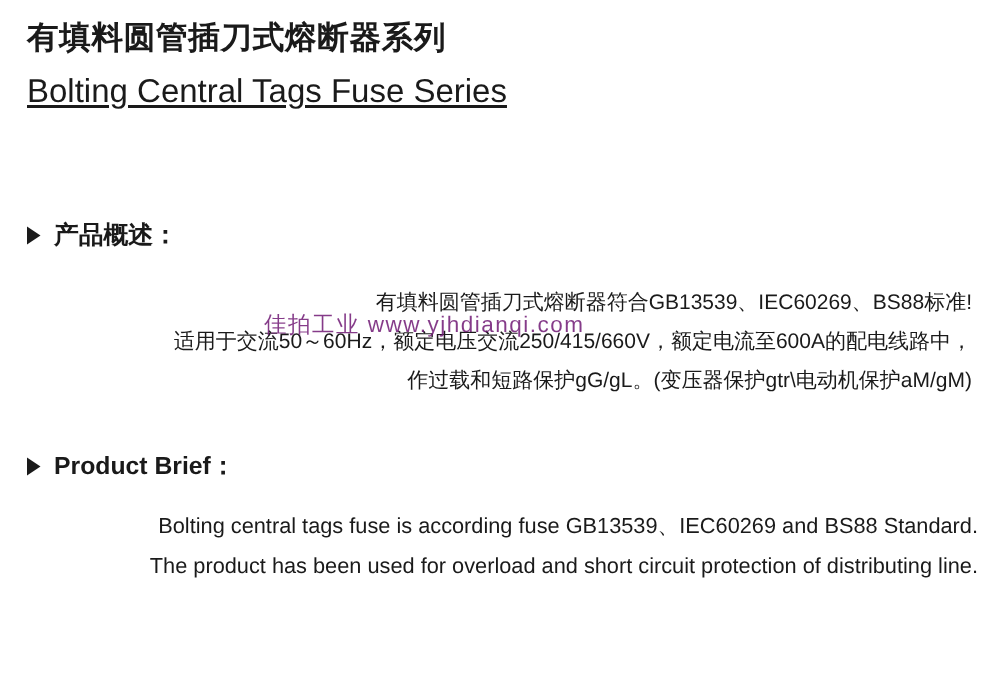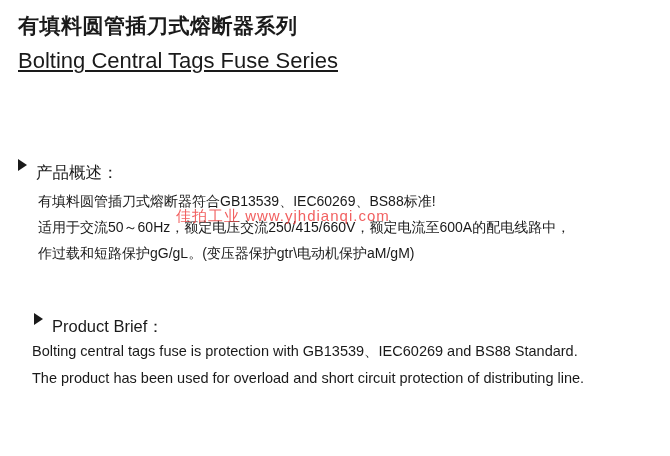--- a/index.html
+++ b/index.html
@@ -61,57 +61,56 @@
     width: 0;
     height: 0;
     border-top: 6px solid transparent;
     border-bottom: 6px solid transparent;
     border-left: 9px solid #1a1a1a;
     display: inline-block;
     flex: 0 0 auto;
   }
   .heading-text {
     font-size: 16.5px;
-    font-weight: normal;
+    font-weight: bold;
     color: #1a1a1a;
     white-space: nowrap;
-    margin-top: 16px;
   }
 
   #sec-cn { left: 18px; top: 146px; }
-  #sec-en { left: 34px; top: 300px; }
+  #sec-en { left: 18px; top: 300px; }
 
   
   .body-cn {
     position: absolute;
     left: 38px;
     top: 188px;
     width: 610px;
     font-size: 14px;
     line-height: 26px;
     color: #1a1a1a;
   }
   .body-en {
     position: absolute;
     left: 32px;
     top: 338px;
     width: 620px;
     font-size: 14.5px;
     line-height: 27px;
     color: #1a1a1a;
   }
-  .line { white-space: nowrap; }
+  .line { white-space: nowrap; text-align: right; }
 
   
   .watermark {
     position: absolute;
     left: 176px;
     top: 207px;
     font-size: 15px;
-    color: #ef4444;
+    color: #701a75;
     letter-spacing: 1px;
     white-space: nowrap;
     pointer-events: none;
     opacity: 0.85;
   }
 </style>
 </head>
 <body>
 
 <div class="page">
@@ -131,19 +130,19 @@
     <div class="line">适用于交流50～60Hz，额定电压交流250/415/660V，额定电流至600A的配电线路中，</div>
     <div class="line">作过载和短路保护gG/gL。(变压器保护gtr\电动机保护aM/gM)</div>
   </div>
 
   <div class="section-heading" id="sec-en">
     <span class="tri"></span>
     <span class="heading-text">Product Brief：</span>
   </div>
 
   <div class="body-en">
-    <div class="line">Bolting central tags fuse is protection with GB13539、IEC60269 and BS88 Standard.</div>
+    <div class="line">Bolting central tags fuse is according fuse GB13539、IEC60269 and BS88 Standard.</div>
     <div class="line">The product has been used for overload and short circuit protection of distributing line.</div>
   </div>
 
   <div class="watermark">佳拍工业  www.yjhdianqi.com</div>
 
 </div>
 
 </body></html>

